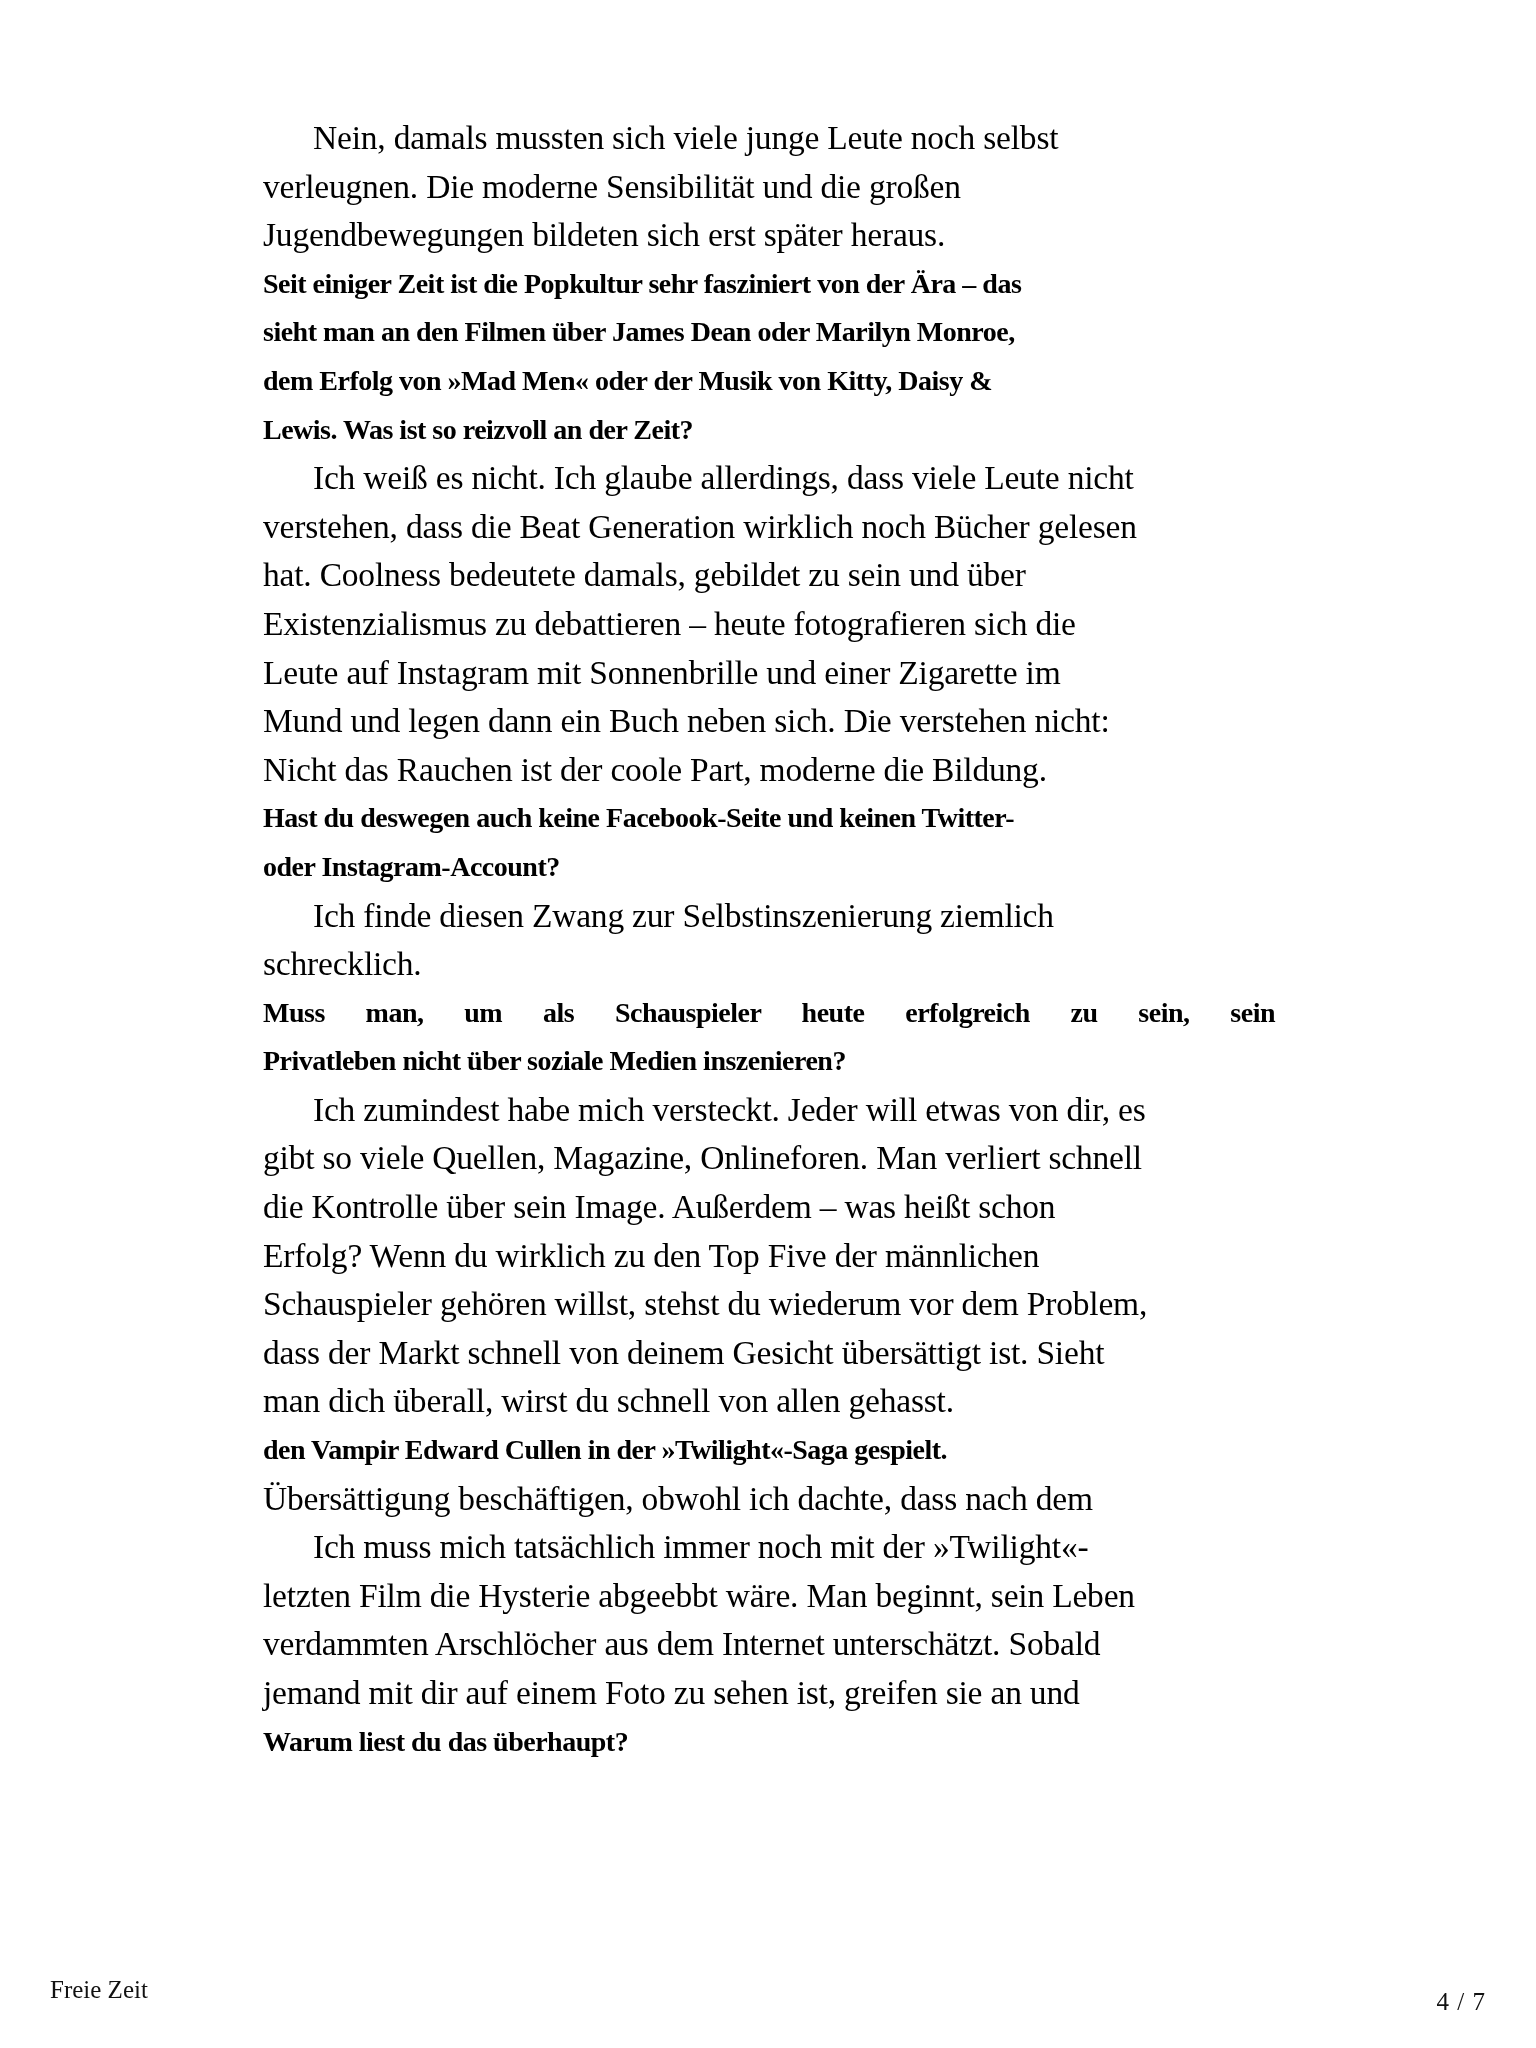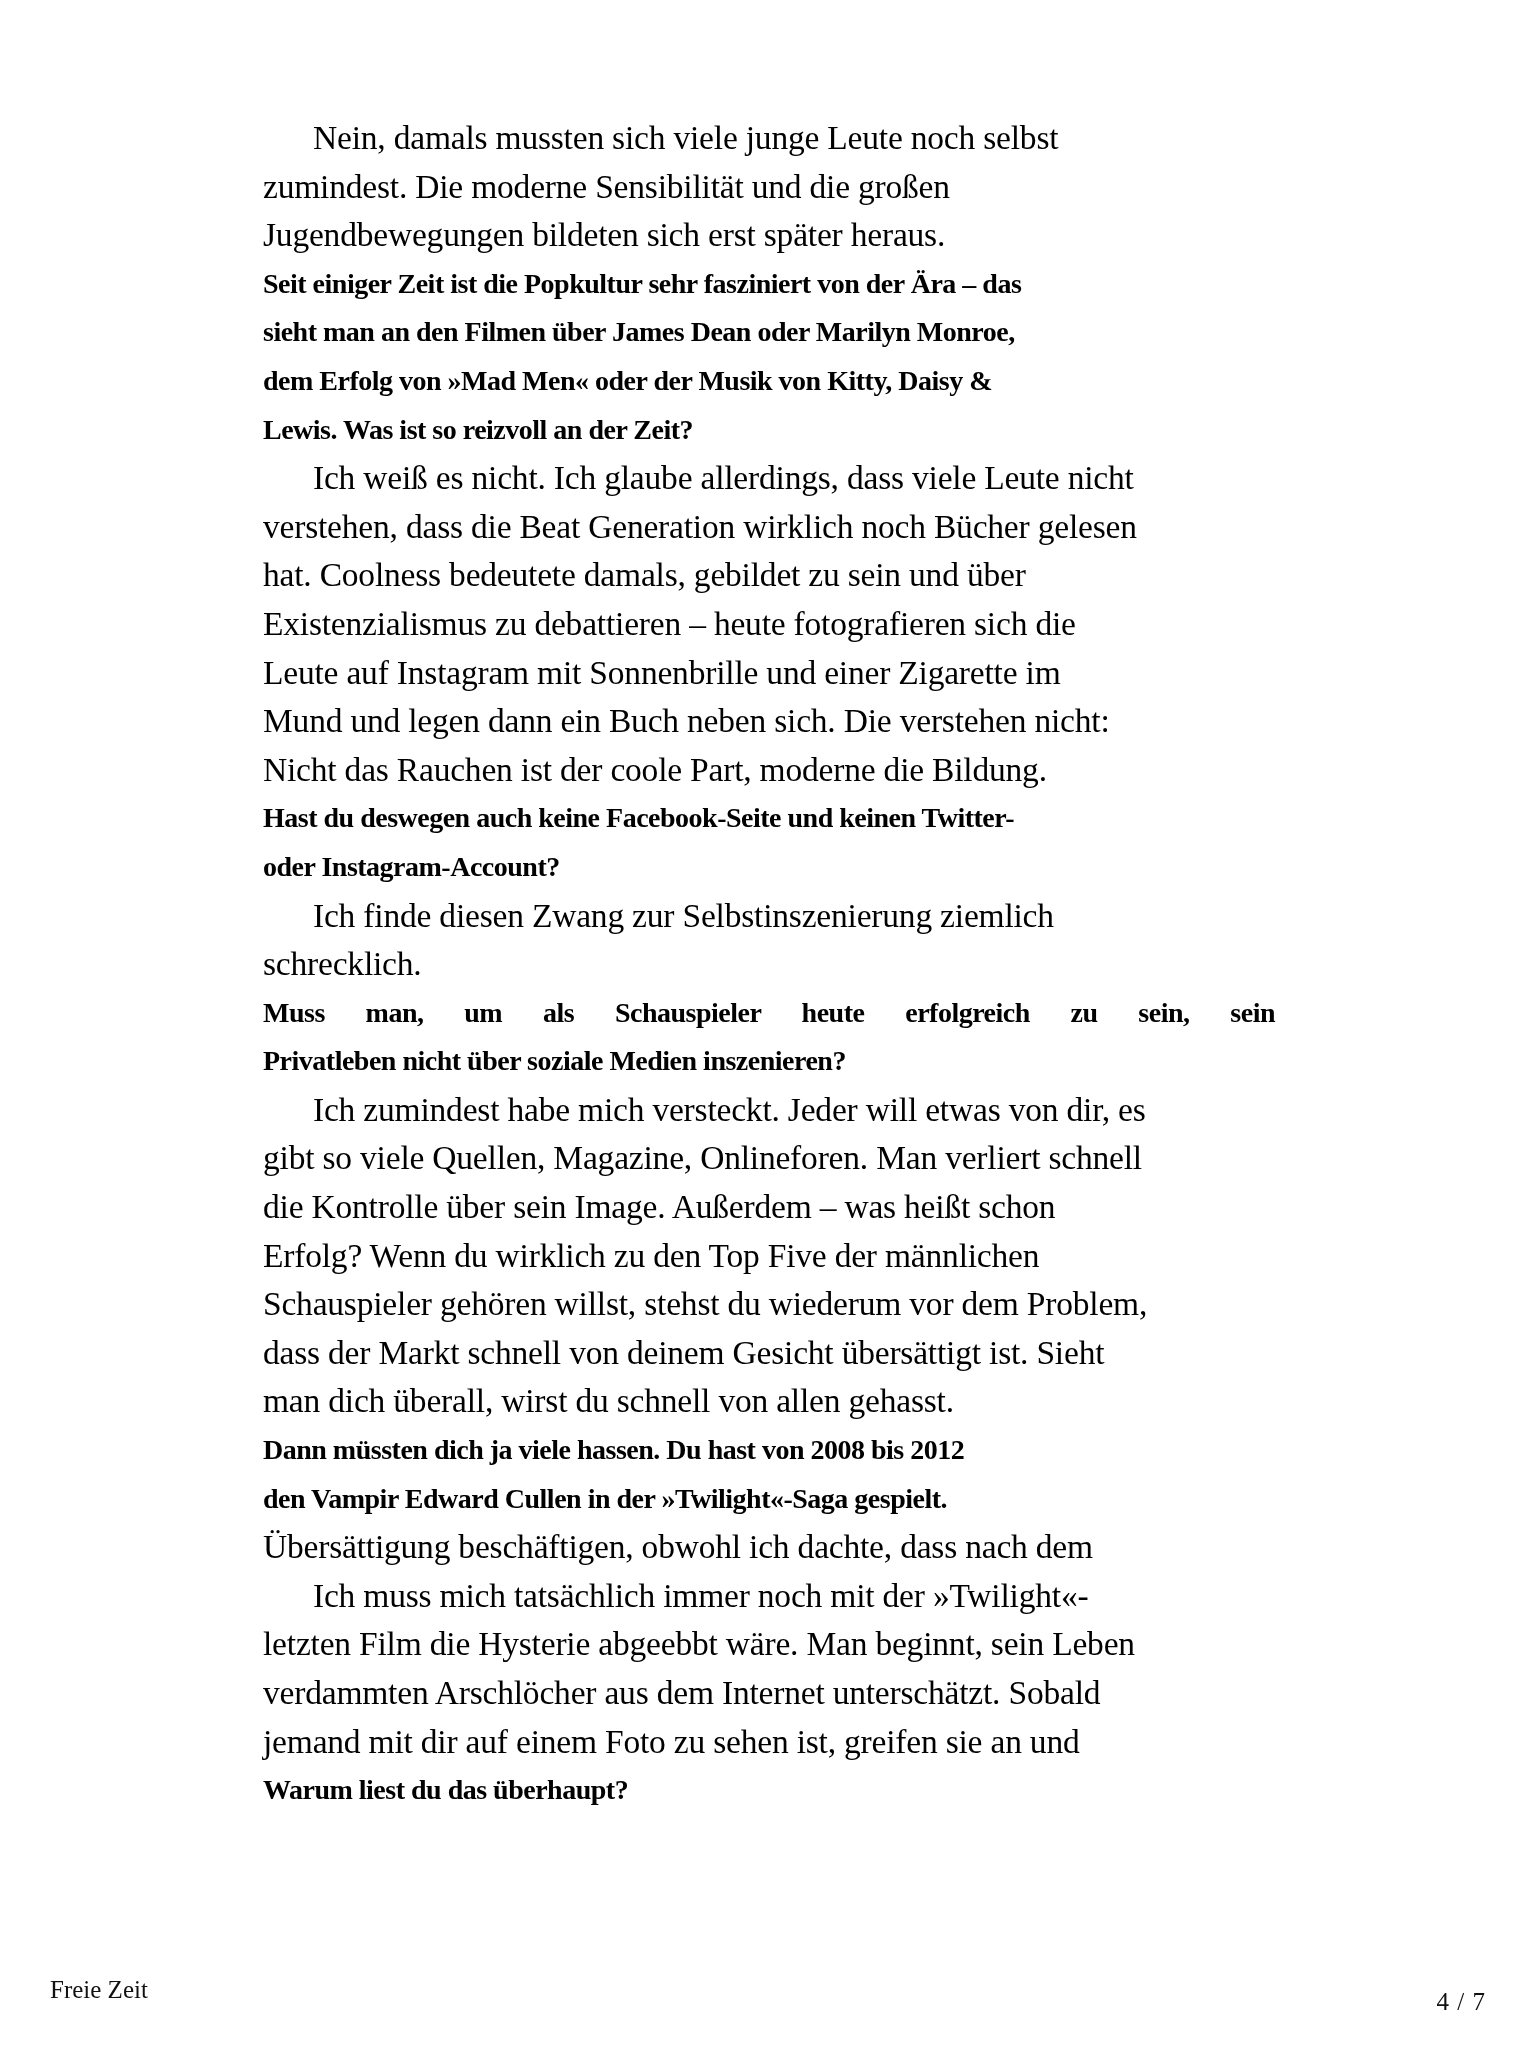--- a/index.html
+++ b/index.html
@@ -58,21 +58,21 @@
   .footer-left { left: 50px; }
   .footer-right { right: 50px; letter-spacing: 1px; margin-top: 12px; }
 </style>
 </head>
 <body>
 
 <div class="page">
 
   <div class="answer">
     <span class="line indent">Nein, damals mussten sich viele junge Leute noch selbst</span>
-    <span class="line">zumindest. Die moderne Sensibilität und die großen</span>
+    <span class="line">verleugnen. Die moderne Sensibilität und die großen</span>
     <span class="line">Jugendbewegungen bildeten sich erst später heraus.</span>
   </div>
 
   <div class="question">
     <span class="line">Seit einiger Zeit ist die Popkultur sehr fasziniert von der Ära – das</span>
     <span class="line">sieht man an den Filmen über James Dean oder Marilyn Monroe,</span>
     <span class="line">dem Erfolg von »Mad Men« oder der Musik von Kitty, Daisy &amp;</span>
     <span class="line">Lewis. Was ist so reizvoll an der Zeit?</span>
   </div>
 
@@ -105,21 +105,20 @@
     <span class="line indent">Ich zumindest habe mich versteckt. Jeder will etwas von dir, es</span>
     <span class="line">gibt so viele Quellen, Magazine, Onlineforen. Man verliert schnell</span>
     <span class="line">die Kontrolle über sein Image. Außerdem – was heißt schon</span>
     <span class="line">Erfolg? Wenn du wirklich zu den Top Five der männlichen</span>
     <span class="line">Schauspieler gehören willst, stehst du wiederum vor dem Problem,</span>
     <span class="line">dass der Markt schnell von deinem Gesicht übersättigt ist. Sieht</span>
     <span class="line">man dich überall, wirst du schnell von allen gehasst.</span>
   </div>
 
   <div class="question">
-    <span class="line">Dann müssten dich ja viele hassen. Du hast von 2008 bis 2012</span>
     <span class="line">den Vampir Edward Cullen in der »Twilight«-Saga gespielt.</span>
   </div>
 
   <div class="answer">
     <span class="line">Übersättigung beschäftigen, obwohl ich dachte, dass nach dem</span>
     <span class="line indent">Ich muss mich tatsächlich immer noch mit der »Twilight«-</span>
     <span class="line">letzten Film die Hysterie abgeebbt wäre. Man beginnt, sein Leben</span>
     <span class="line">verdammten Arschlöcher aus dem Internet unterschätzt. Sobald</span>
     <span class="line">jemand mit dir auf einem Foto zu sehen ist, greifen sie an und</span>
   </div>

